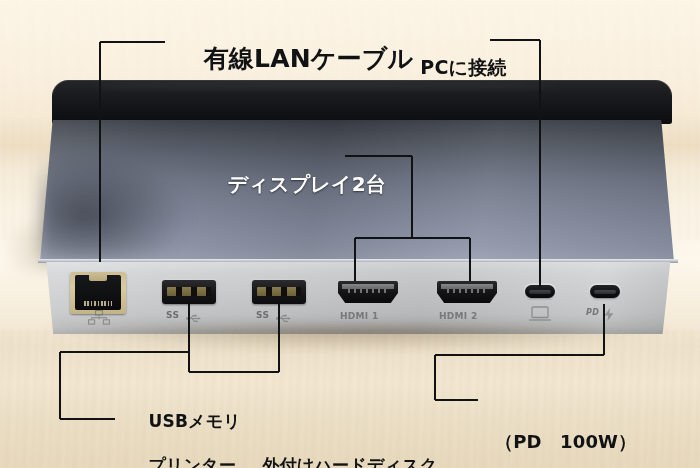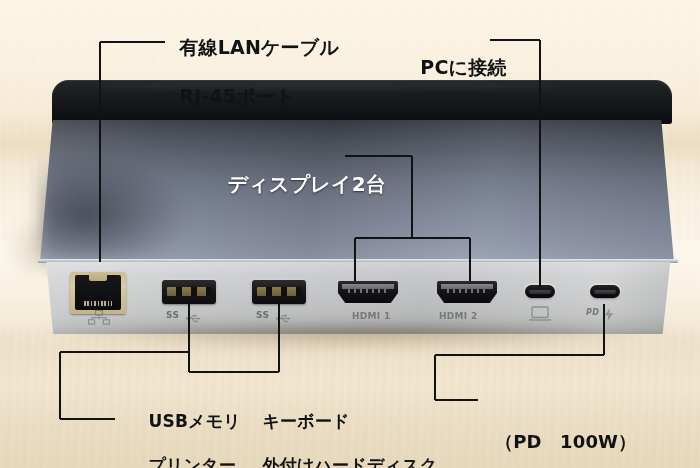--- a/index.html
+++ b/index.html
@@ -234,21 +234,21 @@
     position:absolute;
     font-family:"DejaVu Sans","Liberation Sans",sans-serif;
     color:#6e6f70;
     letter-spacing:.3px;
     white-space:nowrap;
     user-select:none;
   }
   .silk-ss{font-size:9px;font-weight:700;top:310px;}
   .ss1{left:166px;} .ss2{left:256px;}
   .silk-hdmi{font-size:9px;font-weight:700;top:311px;color:#77797a;}
-  .h1{left:340px;margin-left:12px;} .h2{left:439px;}
+  .h1{left:340px;} .h2{left:439px;}
   .silk-pd{font-size:8px;font-weight:700;top:308px;left:586px;font-style:italic;color:#757677;}
 
   .ico{position:absolute;opacity:.62;}
   .ico-lan{left:88px;top:310px;}
   .ico-mon{left:528px;top:306px;}
 
   
   #leaders{position:absolute;left:0;top:0;width:700px;height:468px;pointer-events:none;}
 
   
@@ -258,21 +258,21 @@
     font-weight:700;
     color:#111214;
     line-height:1.30;
     white-space:pre;
     letter-spacing:.2px;
   }
   .label.white{
     color:#ffffff;
     text-shadow:0 1px 2px rgba(0,0,0,.55);
   }
-  .lbl-lan   {left:152px;top:10px;  font-size:19px;}
+  .lbl-lan   {left:168px;top:10px;  font-size:25px;text-align:right;}
   .lbl-pc    {left:393px;top:30px;  font-size:19px;text-align:center;}
   .lbl-disp  {left:199px;top:145px; font-size:20px;}
   .lbl-usb1  {left:124px;top:388px; font-size:17px;}
   .lbl-usb2  {left:238px;top:388px; font-size:17px;}
   .lbl-pd    {left:485px;top:383px; font-size:18px;}
   .lbl-pd .l2{display:block;margin-left:10px;}
 </style>
 </head>
 <body>
 
@@ -388,39 +388,38 @@
 
       <path d="M604 304 V355"></path>
       <path d="M604 355 H435"></path>
       <path d="M435 355 V400"></path>
       <path d="M435 400 H478"></path>
     </g>
   </svg>
 
   <div class="label lbl-lan">
     <span>有線LANケーブル</span><br>
-    <span>RJ-45ポート</span>
   </div>
 
   <div class="label lbl-pc">
     <span>PCに接続</span>
   </div>
 
   <div class="label white lbl-disp">
     <span>ディスプレイ2台</span>
   </div>
 
   <div class="label lbl-usb1">
     <span>USBメモリ</span><br>
     <span>プリンター</span><br>
     
   </div>
 
   <div class="label lbl-usb2">
-    <span>キーボード</span><br>
+    <br>
     <span>外付けハードディスク</span><br>
     
   </div>
 
   <div class="label lbl-pd">
     <span class="l2">（PD　100W）</span>
   </div>
 
 </div>
 

